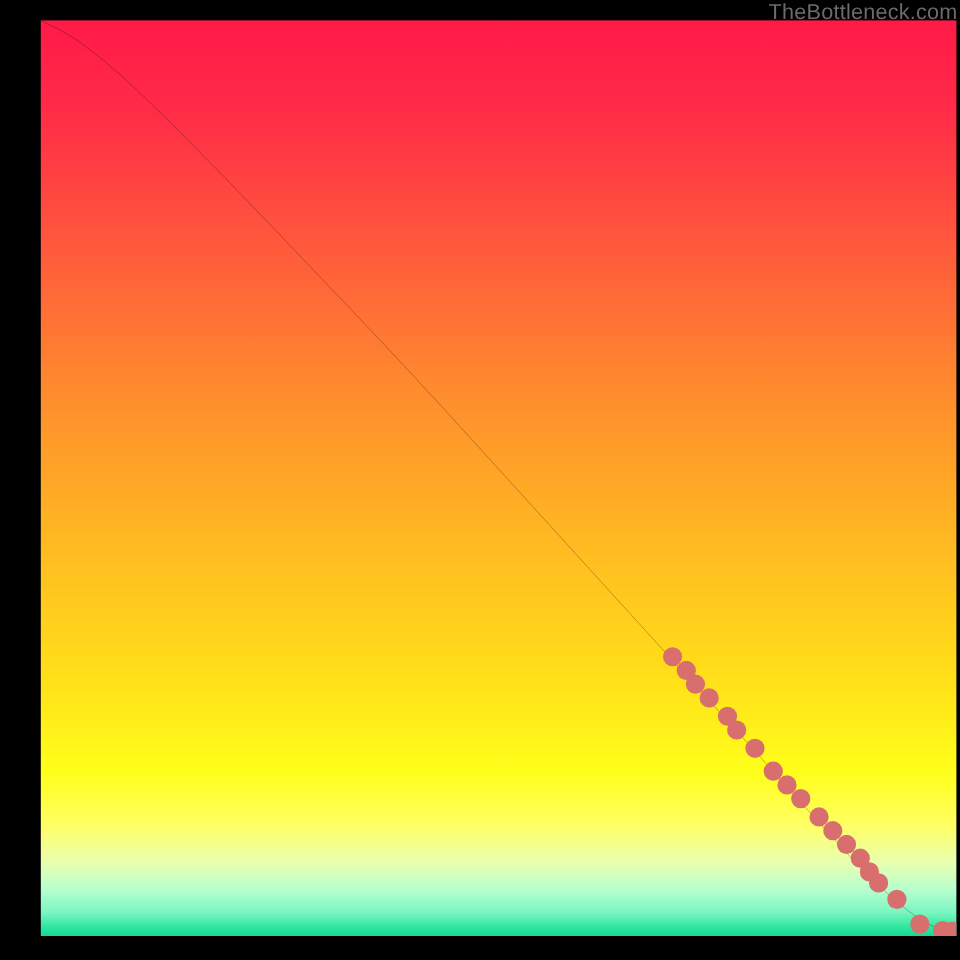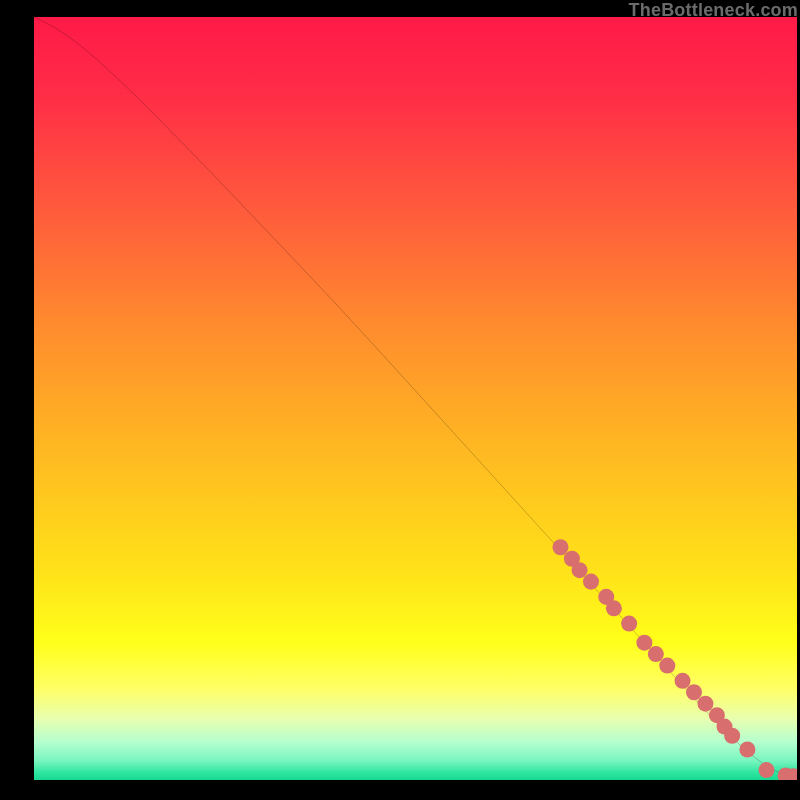--- a/index.html
+++ b/index.html
@@ -43,21 +43,21 @@
       #17d892 100%
     );
   }
   .watermark {
     position: absolute;
     top: 0px;
     right: 2px;
     color: #6b6b6b;
     font-size: 18px;
     letter-spacing: 0.2px;
-    font-weight: 700;
+    font-weight: 400;
   }
   svg.overlay {
     position: absolute;
     inset: 0;
     width: 100%;
     height: 100%;
   }
 </style>
 </head>
 <body>

